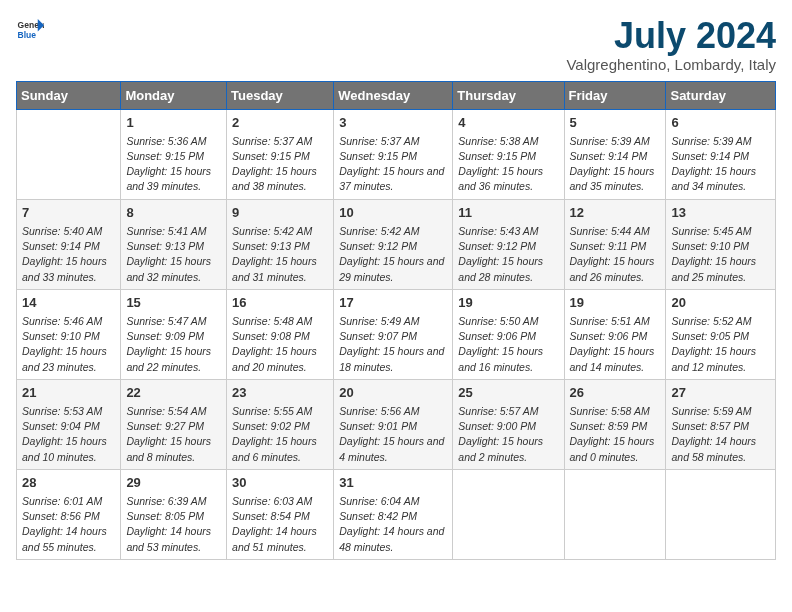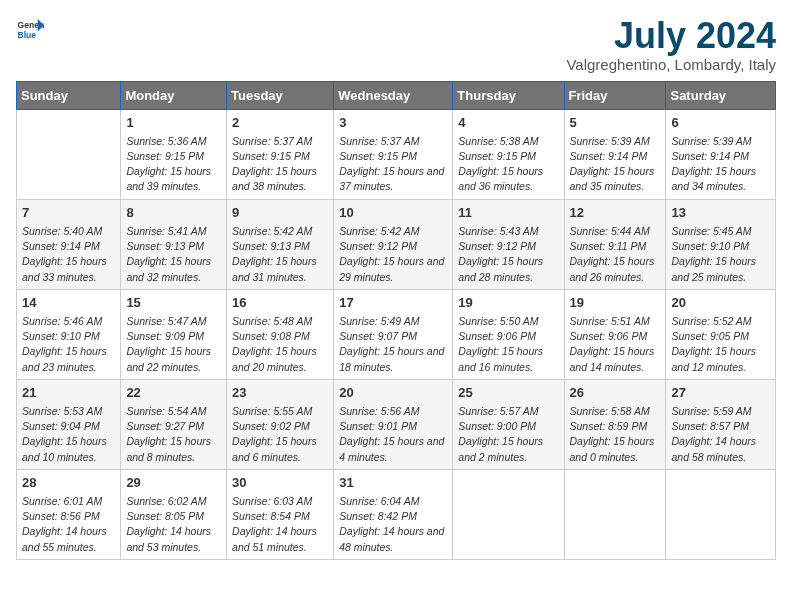--- a/index.html
+++ b/index.html
@@ -338,21 +338,21 @@
           <span class="day-number">28</span>
           <div class="cell-content">
             <div>Sunrise: 6:01 AM</div>
             <div>Sunset: 8:56 PM</div>
             <div>Daylight: 14 hours and 55 minutes.</div>
           </div>
         </td>
         <td>
           <span class="day-number">29</span>
           <div class="cell-content">
-            <div>Sunrise: 6:02 AM</div>
+            <div>Sunrise: 6:39 AM</div>
             <div>Sunset: 8:05 PM</div>
             <div>Daylight: 14 hours and 53 minutes.</div>
           </div>
         </td>
         <td>
           <span class="day-number">30</span>
           <div class="cell-content">
             <div>Sunrise: 6:03 AM</div>
             <div>Sunset: 8:54 PM</div>
             <div>Daylight: 14 hours and 51 minutes.</div>

